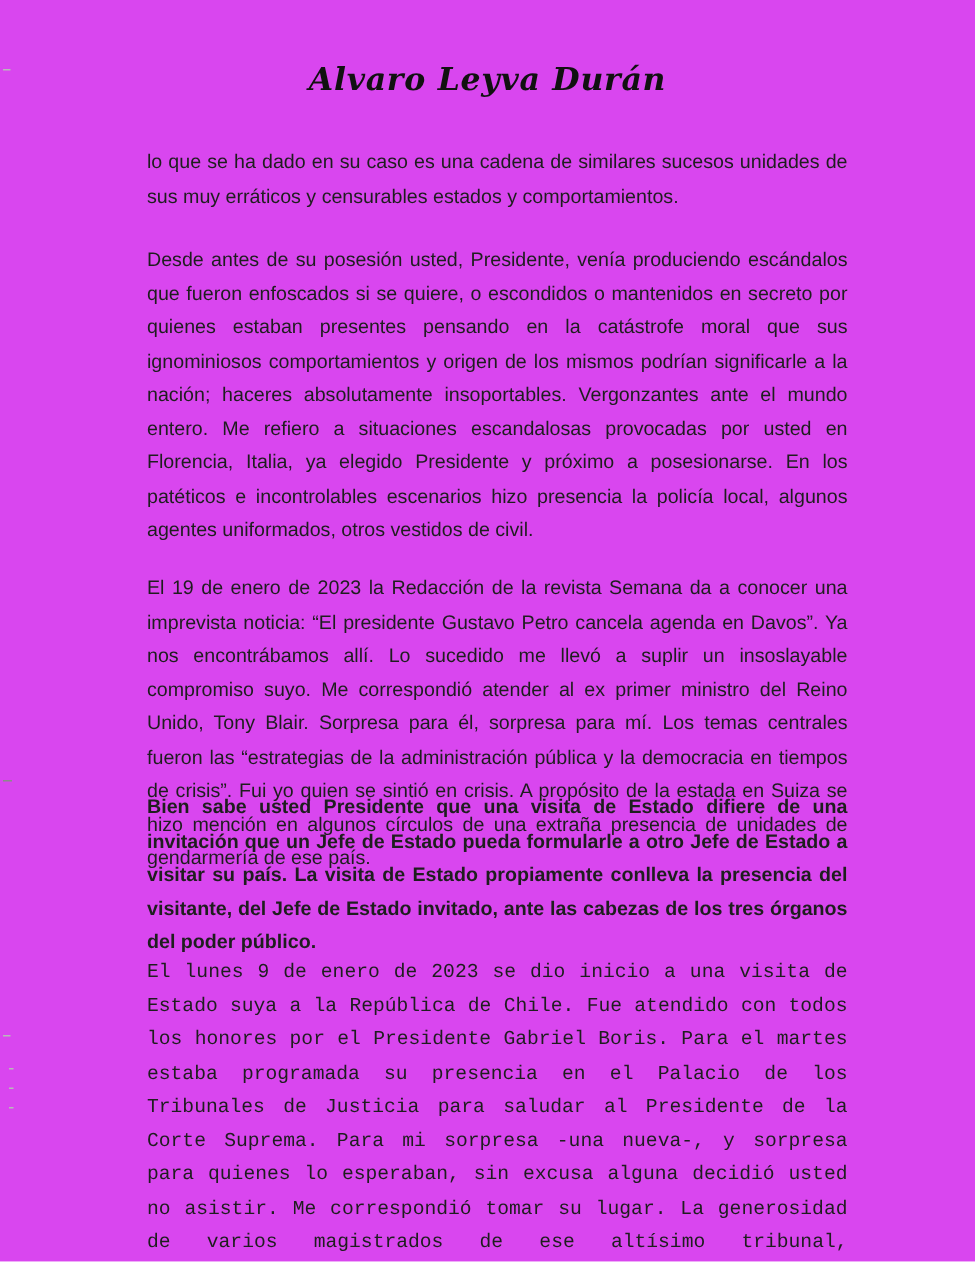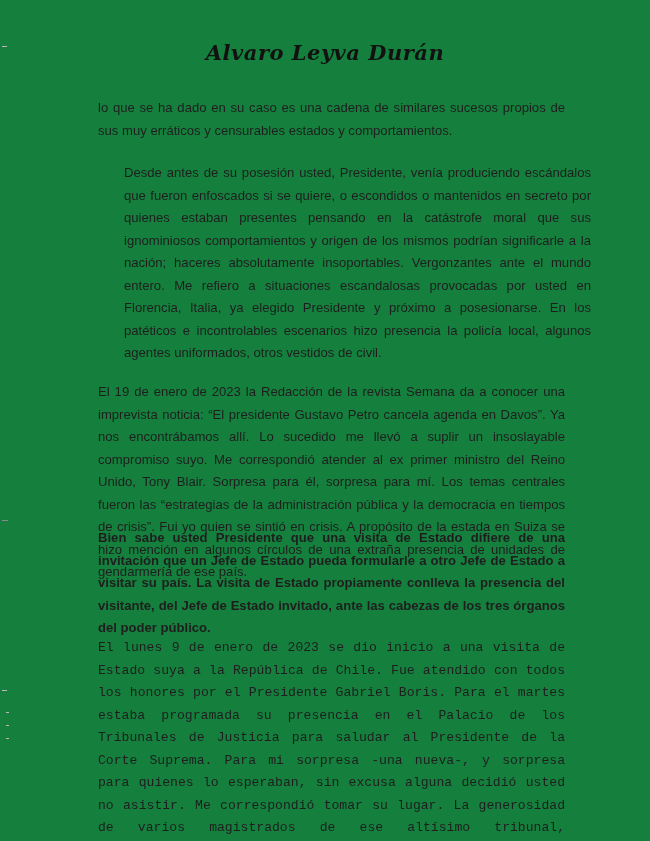--- a/index.html
+++ b/index.html
@@ -14,21 +14,21 @@
       overflow: hidden;
       font-family: "Liberation Sans", "DejaVu Sans", sans-serif;
       color: #1c1c1c;
     }
     .page {
       position: absolute;
       left: 0;
       top: 0;
       width: 650px;
       height: 841px;
-      background: #15803d;
+      background: #d946ef;
     }
     .header-name {
       position: absolute;
       left: 0;
       width: 650px;
       top: 40px;
       text-align: center;
       font-family: "DejaVu Serif", "Liberation Serif", serif;
       font-style: italic;
       font-weight: bold;
@@ -47,21 +47,21 @@
       color: #1e1e1e;
     }
     .para.last-line-left {
       text-align-last: left;
     }
     .para.justify-all {
       text-align-last: justify;
       font-family: Liberation Mono, monospace;
     }
     #p1 { top: 97px; }
-    #p2 { top: 162px; margin-left: 26px; }
+    #p2 { top: 162px; }
     #p3 { top: 333px; margin-top: 48px; }
     #p4 { top: 527px; font-weight: bold; }
     #p5 { top: 637px; }
     .scan-mark {
       position: absolute;
       background: #b9b9b9;
       height: 1px;
     }
   </style>
 </head>
@@ -71,21 +71,21 @@
 
   <div class="scan-mark" style="left:2px; top:46px; width:5px;"></div>
   <div class="scan-mark" style="left:2px; top:520px; width:6px; background:#8a8a8a;"></div>
   <div class="scan-mark" style="left:2px; top:690px; width:5px;"></div>
   <div class="scan-mark" style="left:6px; top:712px; width:3px;"></div>
   <div class="scan-mark" style="left:6px; top:725px; width:3px;"></div>
   <div class="scan-mark" style="left:6px; top:738px; width:3px;"></div>
 
   <div class="header-name">Alvaro Leyva Durán</div>
 
-  <p id="p1" class="para last-line-left">lo que se ha dado en su caso es una cadena de similares sucesos propios de sus muy erráticos y censurables estados y comportamientos.</p>
+  <p id="p1" class="para last-line-left">lo que se ha dado en su caso es una cadena de similares sucesos unidades de sus muy erráticos y censurables estados y comportamientos.</p>
 
   <p id="p2" class="para last-line-left">Desde antes de su posesión usted, Presidente, venía produciendo escándalos que fueron enfoscados si se quiere, o escondidos o mantenidos en secreto  por quienes estaban presentes pensando en la catástrofe moral que sus ignominiosos comportamientos y origen de los mismos podrían  significarle a la nación; haceres absolutamente insoportables. Vergonzantes ante el mundo entero. Me refiero a situaciones escandalosas provocadas por usted en Florencia, Italia, ya elegido Presidente y próximo a posesionarse. En los patéticos e incontrolables escenarios hizo presencia la policía local, algunos agentes uniformados, otros vestidos de civil.</p>
 
   <p id="p3" class="para last-line-left">El 19 de enero de 2023 la Redacción de la revista Semana da a conocer una imprevista noticia: “El presidente Gustavo Petro cancela agenda en Davos”. Ya nos encontrábamos allí. Lo sucedido me llevó a suplir un insoslayable compromiso suyo. Me correspondió atender al ex primer ministro del Reino Unido, Tony Blair. Sorpresa para él, sorpresa para mí. Los temas centrales fueron las “estrategias de la administración pública y la democracia en tiempos de crisis”.  Fui yo quien se sintió en crisis. A propósito de la estada en Suiza  se hizo mención en algunos círculos de una extraña presencia de unidades de gendarmería de ese país.</p>
 
   <p id="p4" class="para last-line-left">Bien sabe usted Presidente que una visita de Estado difiere de una invitación que un Jefe de Estado pueda formularle a otro Jefe de Estado a visitar su país. La visita de Estado propiamente conlleva la presencia del visitante, del Jefe de Estado invitado, ante las cabezas de los tres órganos del poder público.</p>
 
   <p id="p5" class="para justify-all">El lunes 9 de enero de 2023 se dio inicio a una visita de Estado suya a la República de Chile. Fue atendido con todos los honores por el Presidente Gabriel Boris. Para el martes estaba programada su presencia en el Palacio de los Tribunales de Justicia para saludar al Presidente de la Corte Suprema. Para mi sorpresa -una nueva-,  y sorpresa para quienes lo esperaban, sin excusa alguna decidió usted no asistir. Me correspondió tomar su lugar. La generosidad de varios magistrados de ese altísimo tribunal, particularmente de una magistrada especialmente interesada en los alcances</p>
 
 </div>

